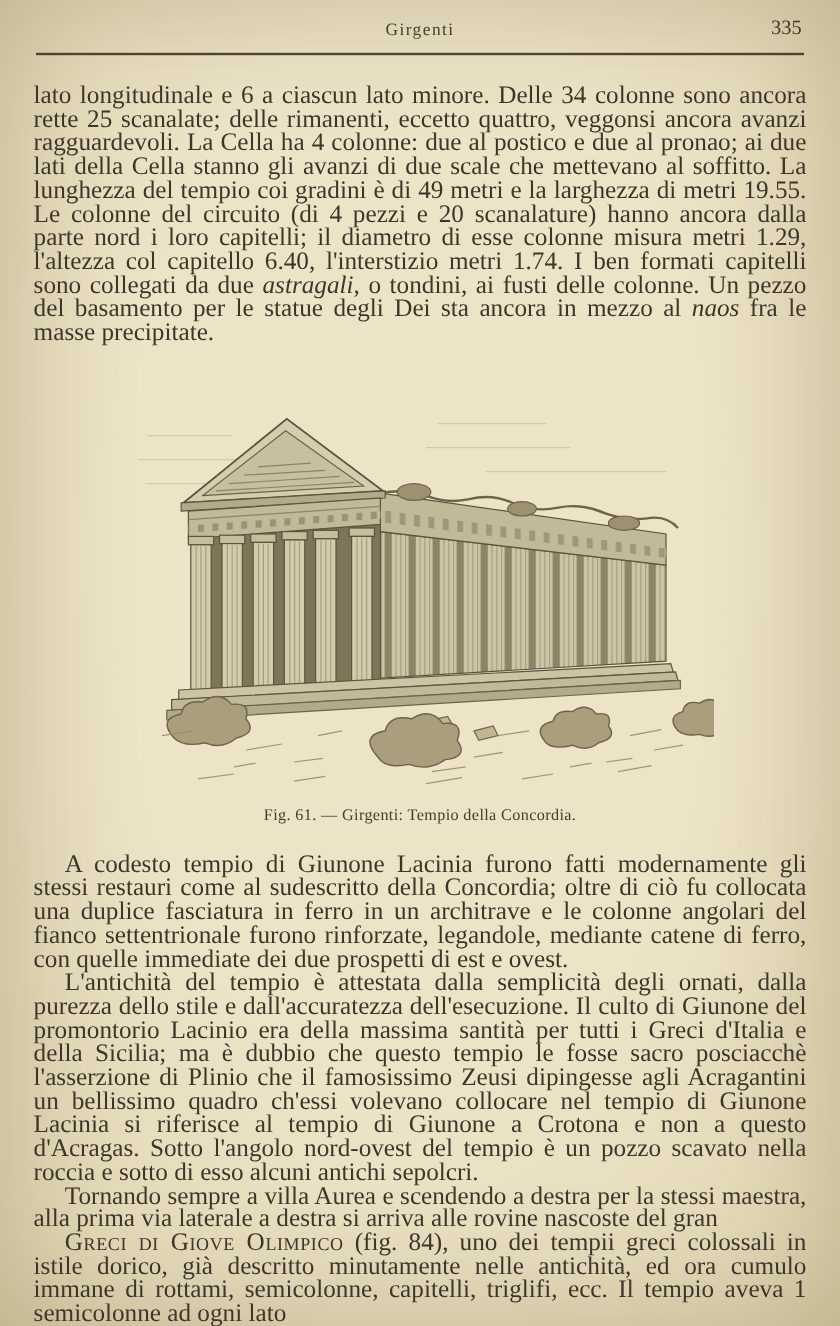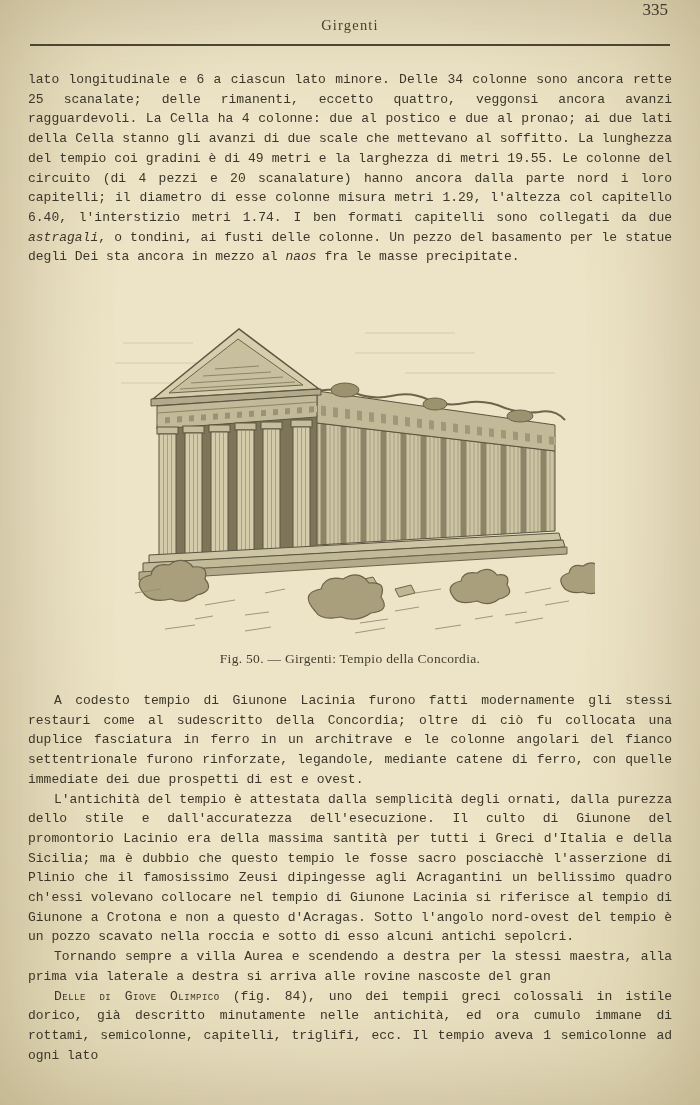--- a/index.html
+++ b/index.html
@@ -14,26 +14,26 @@
     width: 700px; height: 1105px;
     overflow: hidden;
     color: #3c362a;
     background: radial-gradient(ellipse at 50% 42%, #ede4c7 50%, #ded4af 100%);
     box-shadow: inset 0 0 110px rgba(100, 80, 40, 0.28);
   }
   .hdr { position: relative; margin: 0 30px; padding-top: 17px; height: 40px; }
   .hdr-title {
     text-align: center; font-size: 14.5px; letter-spacing: 1.2px; color: #45402f;
   }
-  .hdr-num { position: absolute; right: 2px; top: 0; font-size: 17px; color: #3e382a; }
+  .hdr-num { position: absolute; right: 2px; top: 13px; font-size: 17px; color: #3e382a; }
   .hdr-rule { margin: 4px 30px 0; border-bottom: 2px solid #4d4533; }
   .bodytext {
     margin: 24px 28px 0;
-    font-size: 13px; line-height: 19.7px;
-    text-align: justify; color: #3c362a; font-family: Liberation Mono, monospace;
+    font-size: 21px; line-height: 19.7px;
+    text-align: justify; color: #3c362a;
   }
   .bodytext p { margin: 0; text-indent: 26px; }
   .bodytext p.noindent { text-indent: 0; }
   .it { font-style: italic; }
   .sc { font-variant: small-caps; letter-spacing: 0.5px; }
   .figure { width: 490px; margin: 26px auto 0; text-align: center; }
   .figure svg { display: block; }
   .caption {
     margin-top: 13px; font-size: 13.5px; letter-spacing: 0.3px;
     text-align: center; color: #433d2f;
@@ -135,23 +135,23 @@
         <path d="M210,318 q-16,-18 6,-22 q4,-14 22,-10 q16,-10 26,4 q18,-2 12,14 q10,14 -10,16 q-14,10 -30,4 q-20,4 -26,-6z"></path>
         <path d="M350,306 q-12,-14 6,-18 q2,-10 16,-8 q12,-8 20,2 q14,-2 10,10 q8,10 -8,14 q-10,8 -22,2 q-16,4 -22,-2z"></path>
         <path d="M460,296 q-10,-12 4,-16 q2,-10 14,-7 q10,-7 18,2 q12,-2 8,10 q6,10 -6,12 q-10,6 -20,2 q-12,2 -18,-3z"></path>
       </g>
 
       <g stroke="#978d6e" stroke-width="1" fill="none" opacity="0.9">
         <path d="M30,300 l26,-4 M100,312 l30,-5 M140,322 l24,-3 M160,300 l20,-4 M255,330 l28,-4 M290,318 l24,-4 M310,300 l26,-4 M400,322 l22,-3 M420,300 l26,-5 M440,312 l24,-4 M60,336 l30,-4 M140,338 l26,-4 M250,340 l30,-5 M330,336 l26,-4 M410,330 l28,-5 M90,326 l18,-3 M370,326 l18,-3"></path>
       </g>
     </svg>
 
-    <div class="caption">Fig. 50. — Girgenti: Tempio della Concordia.</div>
+    <div class="caption">Fig. 61. — Girgenti: Tempio della Concordia.</div>
   </div>
 
   <div class="bodytext bodytext2">
     <p>A codesto tempio di Giunone Lacinia furono fatti modernamente gli stessi restauri come al sudescritto della Concordia; oltre di ciò fu collocata una duplice fasciatura in ferro in un architrave e le colonne angolari del fianco settentrionale furono rinforzate, legandole, mediante catene di ferro, con quelle immediate dei due prospetti di est e ovest.</p>
     <p>L'antichità del tempio è attestata dalla semplicità degli ornati, dalla purezza dello stile e dall'accuratezza dell'esecuzione. Il culto di Giunone del promontorio Lacinio era della massima santità per tutti i Greci d'Italia e della Sicilia; ma è dubbio che questo tempio le fosse sacro posciacchè l'asserzione di Plinio che il famosissimo Zeusi dipingesse agli Acragantini un bellissimo quadro ch'essi volevano collocare nel tempio di Giunone Lacinia si riferisce al tempio di Giunone a Crotona e non a questo d'Acragas. Sotto l'angolo nord-ovest del tempio è un pozzo scavato nella roccia e sotto di esso alcuni antichi sepolcri.</p>
     <p>Tornando sempre a villa Aurea e scendendo a destra per la stessi maestra, alla prima via laterale a destra si arriva alle rovine nascoste del gran</p>
-    <p><span class="sc">Delle di Giove Olimpico</span><span> (fig. 84), uno dei tempii greci colossali in istile dorico, già descritto minutamente nelle antichità, ed ora cumulo immane di rottami, semicolonne, capitelli, triglifi, ecc. Il tempio aveva 1 semicolonne ad ogni lato</span></p>
+    <p><span class="sc">Greci di Giove Olimpico</span><span> (fig. 84), uno dei tempii greci colossali in istile dorico, già descritto minutamente nelle antichità, ed ora cumulo immane di rottami, semicolonne, capitelli, triglifi, ecc. Il tempio aveva 1 semicolonne ad ogni lato</span></p>
   </div>
 
 </div>
 
 </body></html>

